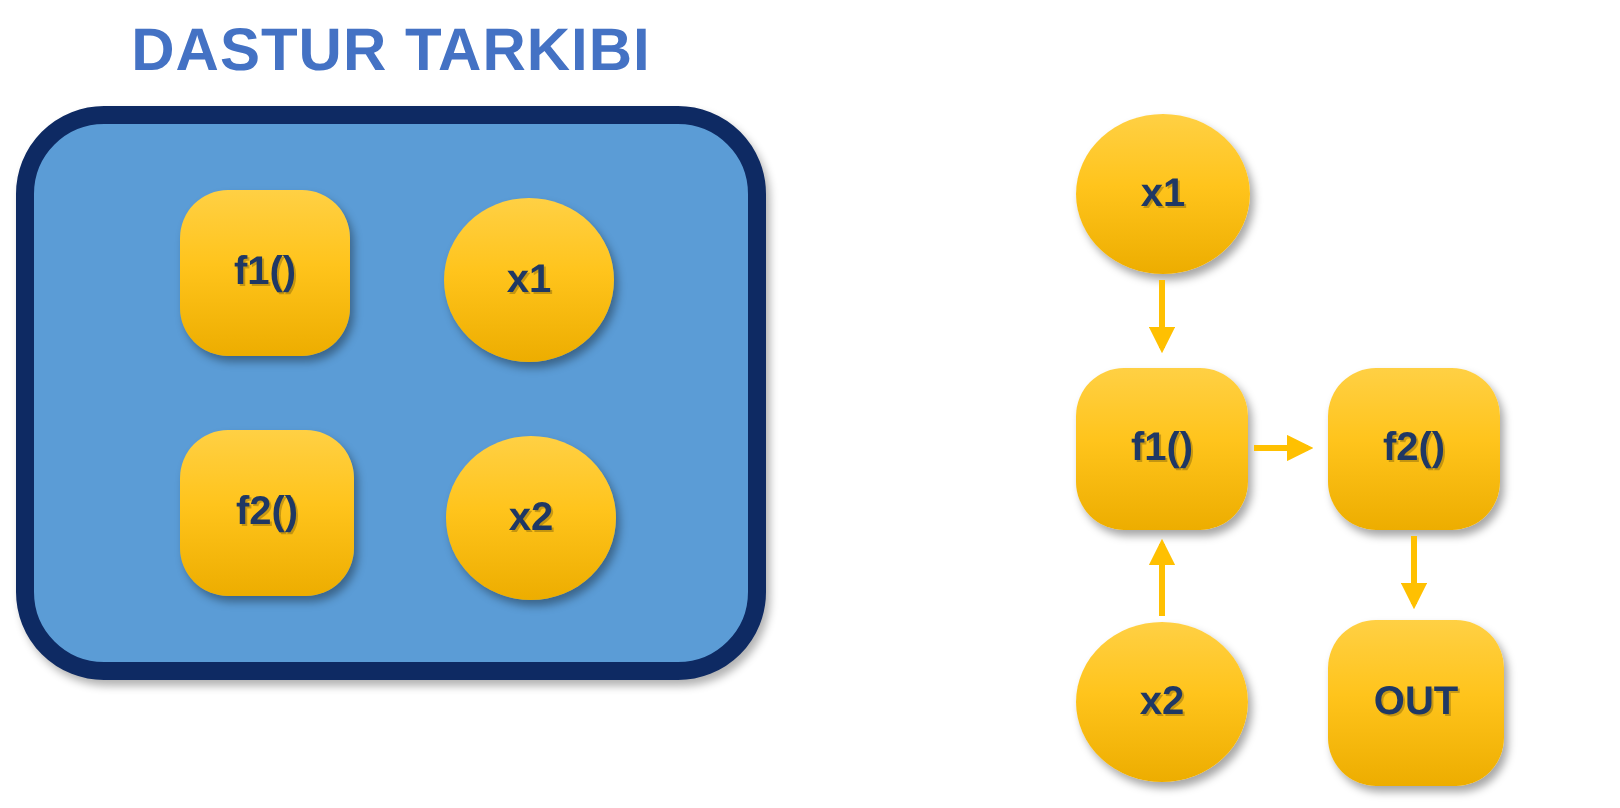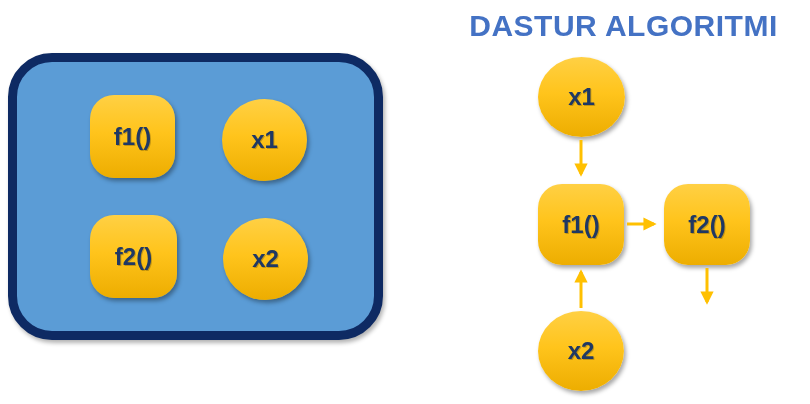--- a/index.html
+++ b/index.html
@@ -38,21 +38,21 @@
     border: 9px solid var(--container-border, #0E2A63);
     border-radius: 44px;
     box-shadow: 2px 3px 4px rgba(0,0,0,0.30);
   }
 
   .node {
     position: absolute;
     display: flex;
     align-items: center;
     justify-content: center;
-    font-size: 24px;
+    font-size: 20px;
     font-weight: bold;
     color: var(--node-text, #1F3864);
     background: linear-gradient(180deg,
       var(--node-gradient-top, #FFD044) 0%,
       #FFC41C 45%,
       var(--node-gradient-bottom, #EDAD00) 100%);
     box-shadow: 2px 3px 4px rgba(0,0,0,0.35);
     text-shadow: 1px 1px 0 rgba(0,0,0,0.22);
     white-space: nowrap;
   }
@@ -84,41 +84,42 @@
     stroke-width: 3;
     fill: none;
   }
   .arrowhead { fill: var(--arrow, #FFC001); }
 </style>
 </head>
 <body>
 
 <div class="canvas">
 
+  <div class="panel-title title-left">DASTUR TARKIBI</div>
 
   <div class="container-box"></div>
 
   <div class="node square n-lf1">f1()</div>
 
   <div class="node circle n-lx1">x1</div>
 
   <div class="node square n-lf2">f2()</div>
 
   <div class="node circle n-lx2">x2</div>
 
-  <div class="panel-title title-right">DASTUR ALGORITMI</div>
 
   <div class="node circle n-rx1">x1</div>
 
   <div class="node square n-rf1">f1()</div>
 
   <div class="node square n-rf2">f2()</div>
 
   <div class="node circle n-rx2">x2</div>
 
+  <div class="node square n-rout">OUT</div>
 
   <svg class="arrow-layer" viewBox="0 0 810 404" xmlns="http://www.w3.org/2000/svg">
     <defs>
       <marker id="ah" viewBox="0 0 10 10" refX="8" refY="5" markerWidth="4.4" markerHeight="4.4" orient="auto">
         <path class="arrowhead" d="M0,0 L10,5 L0,10 z"></path>
       </marker>
     </defs>
     <line class="edge" x1="581" y1="140" x2="581" y2="174" marker-end="url(#ah)"></line>
     <line class="edge" x1="627" y1="224" x2="654" y2="224" marker-end="url(#ah)"></line>
     <line class="edge" x1="581" y1="308" x2="581" y2="272" marker-end="url(#ah)"></line>

